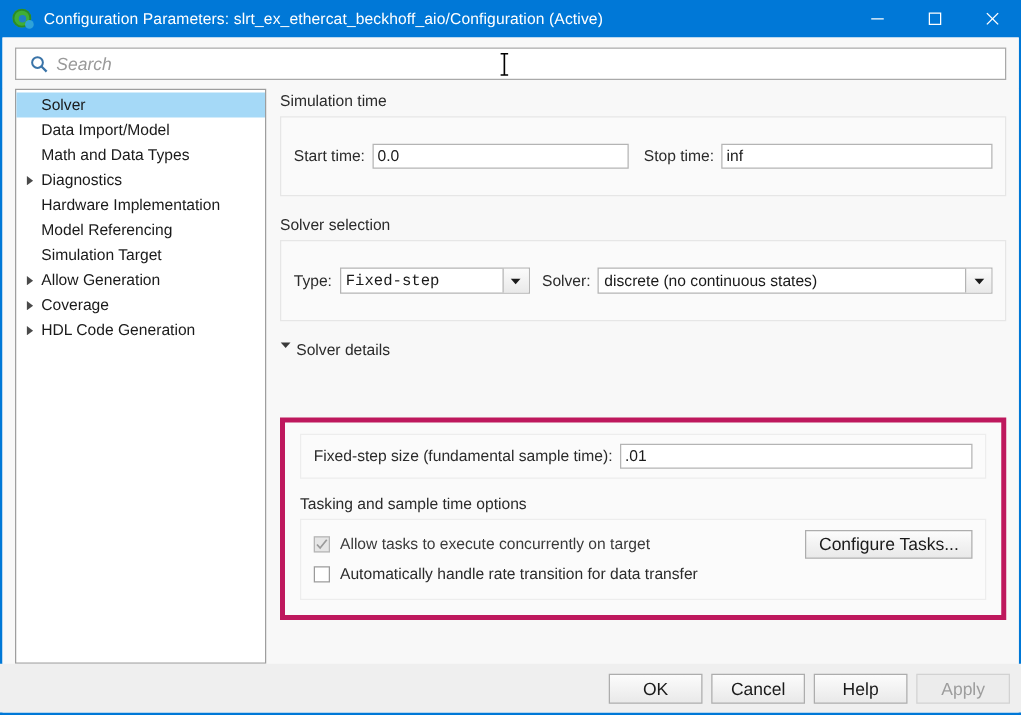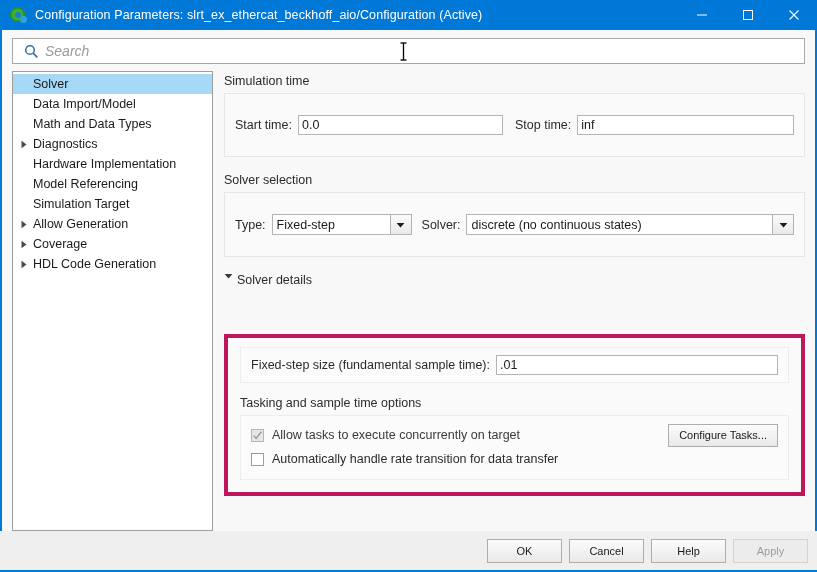--- a/index.html
+++ b/index.html
@@ -239,21 +239,21 @@
   .combo .arrow-btn {
     width: 20px;
     flex: none;
     border-left: 1px solid #b4b4b4;
     background: linear-gradient(#fbfbfb, #e9e9e9);
     display: flex;
     align-items: center;
     justify-content: center;
   }
   .combo .arrow-btn svg { display: block; }
-  .row-solver .type-combo { width: 140px; flex: none; }
+  .row-solver .type-combo { width: 152px; flex: none; font-family: Liberation Mono, monospace; }
   .row-solver .solver-combo { flex: 1 1 auto; }
   .row-solver .gap { width: 10px; flex: none; }
 
   .expander {
     display: flex;
     align-items: flex-start;
     margin-top: 16px;
     margin-bottom: 5px;
   }
   .expander .tri {
@@ -319,21 +319,21 @@
     border-color: #b5b5b5;
   }
   .checkbox svg { display: block; }
   .check-label { font-size: 12.5px; color: #2b2b2b; }
   .check-label.dim { color: #3a3a3a; }
   .check-row .grow { flex: 1 1 auto; }
 
   .btn {
     border: 1px solid #adadad;
     background: linear-gradient(#fcfcfc, #e9e9e9);
-    font-size: 11px;
+    font-size: 14px;
     color: #1a1a1a;
     display: flex;
     align-items: center;
     justify-content: center;
     box-sizing: border-box;
     white-space: nowrap;
   }
   .btn.configure {
     height: 23px;
     padding: 0 10px;

